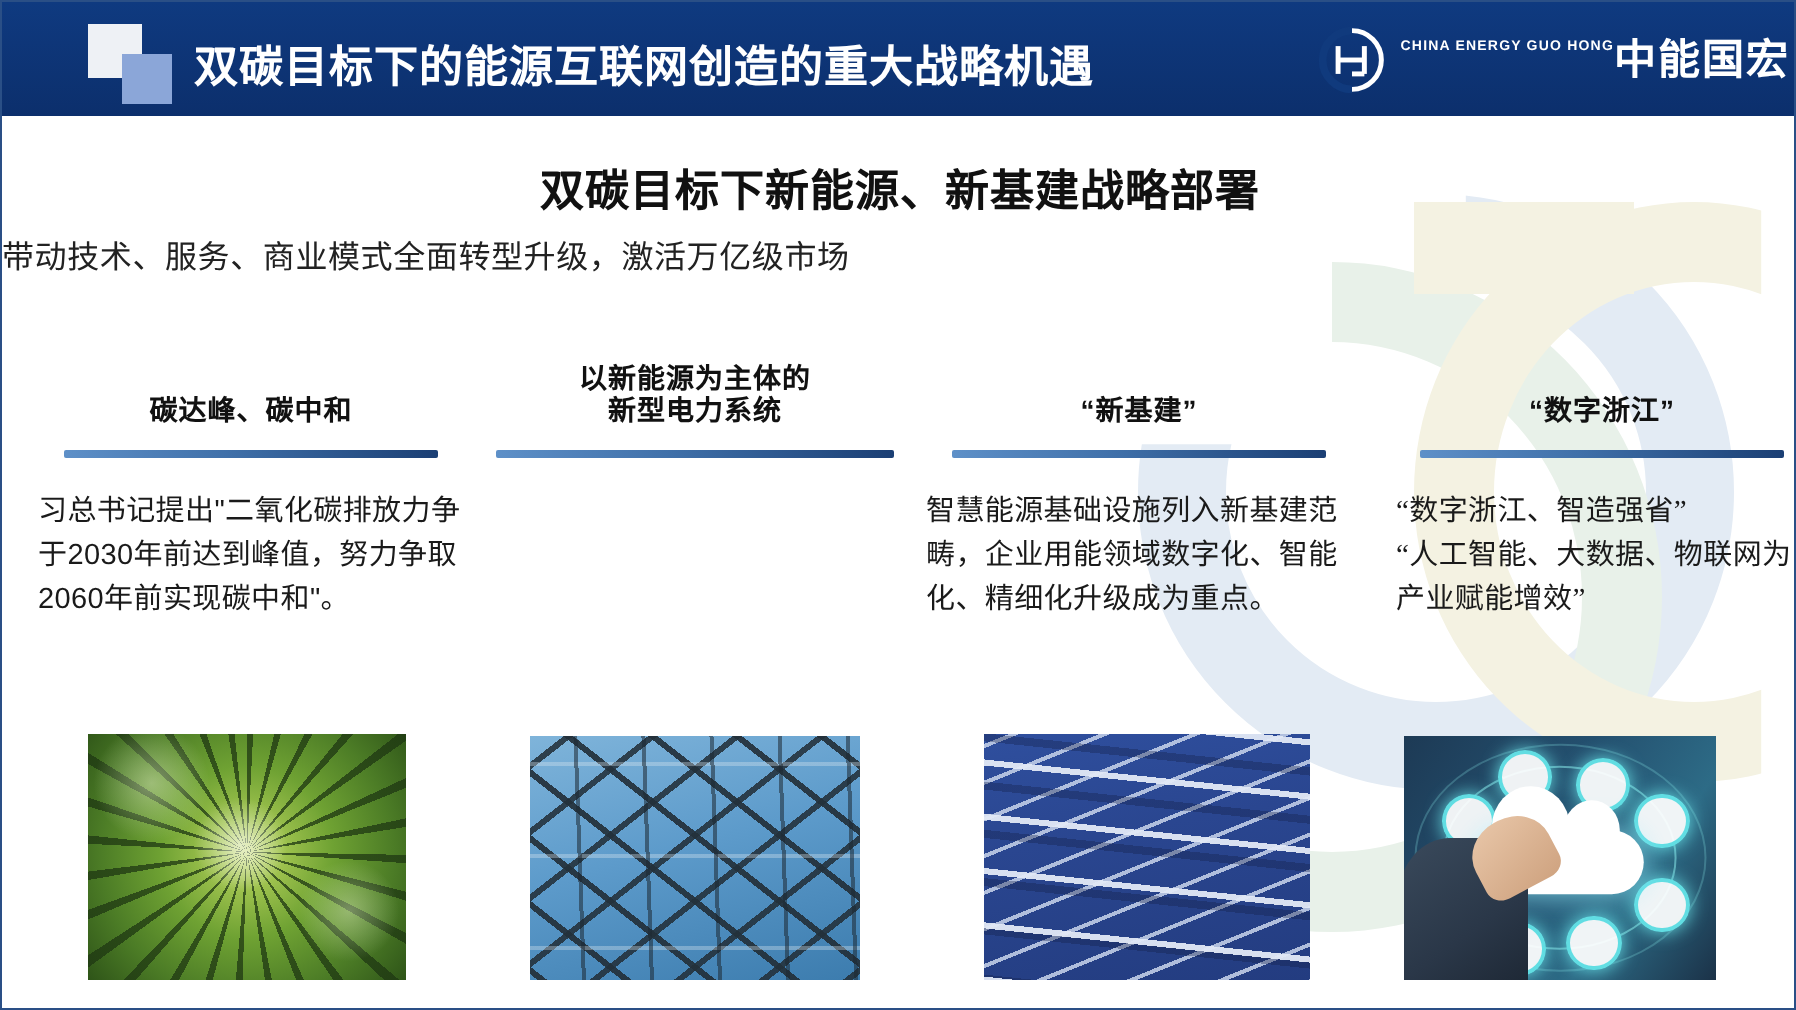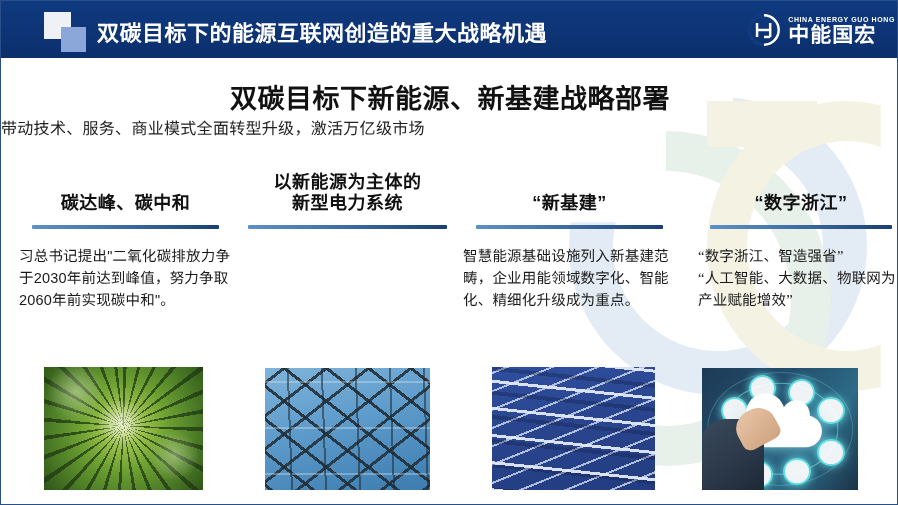--- a/index.html
+++ b/index.html
@@ -116,21 +116,21 @@
     align-items: center;
     gap: 7px;
   }
   .logo-mark {
     width: 34px;
     height: 34px;
     flex: 0 0 34px;
   }
   .logo-text {
     display: flex;
-    flex-direction: column;
+    flex-direction: row;
     justify-content: center;
   }
   .logo-en {
     font-size: 7px;
     color: #ffffff;
     letter-spacing: 0.6px;
     font-weight: bold;
     white-space: nowrap;
     margin-bottom: 1px;
   }
@@ -143,21 +143,21 @@
     white-space: nowrap;
   }
 
   
   .main-title {
     position: absolute;
     left: 0;
     top: 76px;
     width: 898px;
     text-align: center;
-    font-size: 27px;
+    font-size: 22px;
     font-weight: bold;
     color: #111111;
     letter-spacing: 0.5px;
   }
   .sub-title {
     position: absolute;
     left: 0;
     top: 114px;
     width: 898px;
     text-align: left;
@@ -183,21 +183,21 @@
   .col-1 { left: 233px; width: 227px; }
   .col-2 { left: 462px; width: 213px; }
   .col-3 { left: 677px; width: 206px; margin-left: 20px; }
 
   .col-head {
     height: 58px;
     display: flex;
     align-items: flex-end;
     justify-content: center;
     text-align: center;
-    font-size: 18px;
+    font-size: 14px;
     font-weight: bold;
     color: #111111;
     line-height: 1.18;
     letter-spacing: 0.5px;
   }
   .col-rule {
     margin: 11px auto 0 auto;
     height: 4px;
     width: 88%;
     background: linear-gradient(90deg, #5e90c8 0%, #3f6fa8 45%, #1b3f74 100%);

